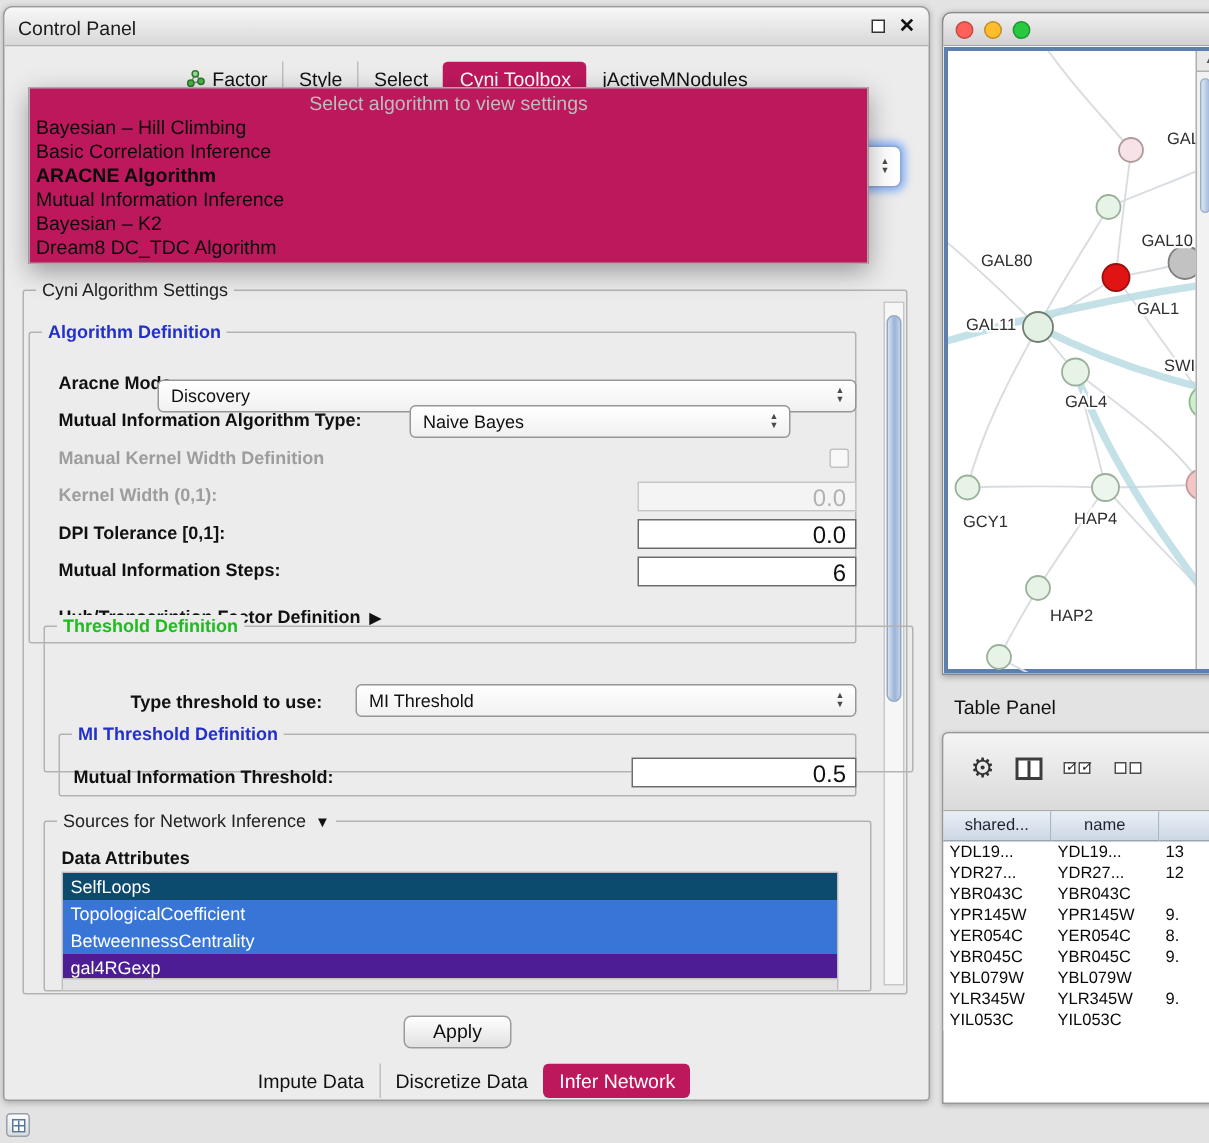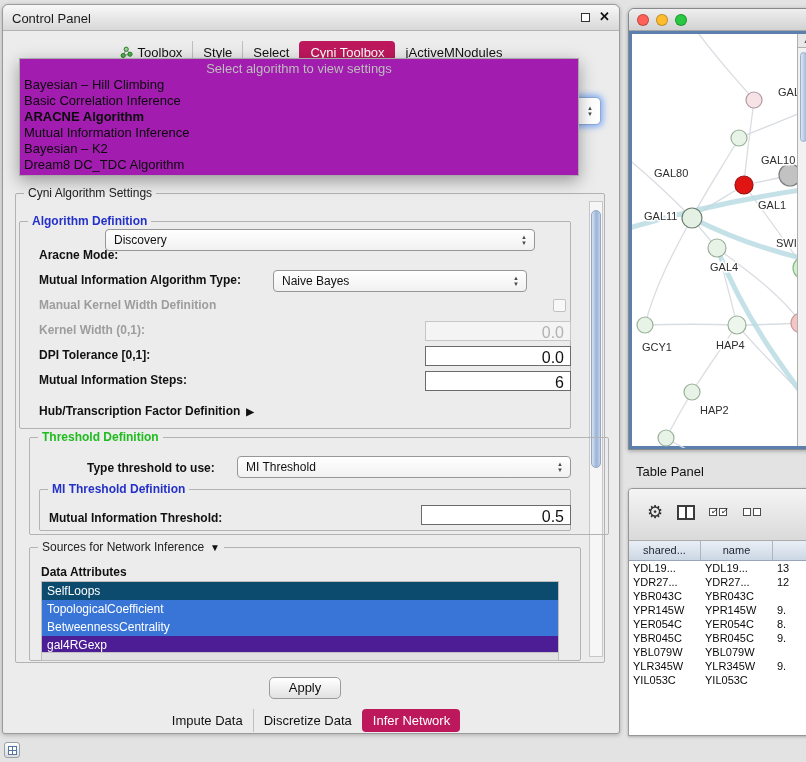--- a/index.html
+++ b/index.html
@@ -50,21 +50,21 @@
     background:linear-gradient(90deg,#d7e2f0,#9ab4d8 55%,#c3d2e8);border:1px solid #93a7c4;}
 
   #attr-list{position:absolute;left:38px;top:576px;width:518px;height:80px;background:#fff;border:1px solid #bdbdbd;overflow:hidden;}
   .attr-item{height:18px;line-height:18px;background:#3875d7;color:#fff;font-size:12px;padding-left:5px;}
   .hscroll{position:absolute;left:0;right:0;bottom:0;height:8px;background:#e2e2e2;border-top:1px solid #c2c2c2;}
 
   .aqua-btn{position:absolute;left:266px;top:672px;width:72px;height:22px;background:linear-gradient(#ffffff,#e1e1e1);
     border:1px solid #9b9b9b;border-radius:5px;font-size:13px;color:#111;text-align:center;line-height:20px;}
 
   
-  #algo-popup{position:absolute;left:16px;top:53px;width:560px;background:#a21caf;border:1px solid #a9a9a9;
+  #algo-popup{position:absolute;left:16px;top:53px;width:560px;background:#be185d;border:1px solid #a9a9a9;
     box-shadow:0 5px 16px rgba(0,0,0,.35);z-index:60;padding:2px 0;}
   .popup-placeholder{text-align:center;color:#bdbdbd;font-size:13px;height:16px;line-height:16px;}
   .popup-item{font-size:13px;height:16px;line-height:16px;padding-left:4px;color:#0a0a0a;white-space:nowrap;}
   .popup-item.selected{font-weight:bold;}
 
   
   #combo-frag{position:absolute;left:552px;top:92px;width:46px;height:28px;background:#fff;border:1px solid #8ea8d0;
     border-radius:5px;box-shadow:0 0 6px 2px rgba(90,150,250,.75);z-index:5;}
 
   
@@ -121,21 +121,21 @@
     </header>
 
     <nav class="tabbar" id="cp-tabs">
         <div class="tab">
           <svg class="tab-icon" width="13" height="13" viewBox="0 0 13 13">
             <path d="M3.2 9.5 L6.2 3.2 L10 8.2 Z" fill="none" stroke="#8a8a8a" stroke-width="1"></path>
             <circle cx="6.2" cy="3.2" r="2.1" fill="#9bd89b" stroke="#2c7a2c"></circle>
             <circle cx="3.2" cy="9.5" r="2.1" fill="#49b849" stroke="#2c7a2c"></circle>
             <circle cx="10" cy="8.2" r="2.1" fill="#49b849" stroke="#2c7a2c"></circle>
           </svg>
-          <span>Toolbox</span>
+          <span>Factor</span>
         </div>
         <div class="tab">
           <span>Style</span>
         </div>
         <div class="tab">
           <span>Select</span>
         </div>
         <div class="tab selected">
           <span>Cyni Toolbox</span>
         </div>
@@ -157,21 +157,21 @@
 
     <div class="vscroll">
       <div class="vthumb"></div>
     </div>
 
     <div class="group" style="left:16px;top:216px;width:552px;height:208px;">
       <span class="group-title t-blue">Algorithm Definition</span>
     </div>
 
     <div class="lbl" style="left:36px;top:243px;">Aracne Mode:</div>
-    <div class="combo" style="left:102px;top:224px;width:430px;align-items:center;">
+    <div class="combo" style="left:102px;top:248px;width:466px;align-items:center;">
       <span>Discovery</span>
       <span class="arrows">
           <span>▲</span>
           <span>▼</span>
         </span>
     </div>
 
     <div class="lbl" style="left:36px;top:268px;">Mutual Information Algorithm Type:</div>
     <div class="combo" style="left:270px;top:265px;width:254px;">
       <span>Naive Bayes</span>
@@ -190,21 +190,21 @@
     <div class="lbl" style="left:36px;top:343px;">DPI Tolerance [0,1]:</div>
     <div class="field" style="left:422px;top:341px;width:146px;">0.0</div>
 
     <div class="lbl" style="left:36px;top:368px;">Mutual Information Steps:</div>
     <div class="field" style="left:422px;top:366px;width:146px;">6</div>
 
     <div class="lbl" style="left:36px;top:399px;">
       <span>Hub/Transcription Factor Definition</span><span class="tri">▶</span>
     </div>
 
-    <div class="group" style="left:26px;top:432px;width:580px;height:98px;">
+    <div class="group" style="left:26px;top:412px;width:580px;height:98px;">
       <span class="group-title t-green">Threshold Definition</span>
     </div>
 
     <div class="lbl" style="left:84px;top:456px;">Type threshold to use:</div>
     <div class="combo" style="left:234px;top:451px;width:334px;">
       <span>MI Threshold</span>
       <span class="arrows">
           <span>▲</span>
           <span>▼</span>
         </span>

